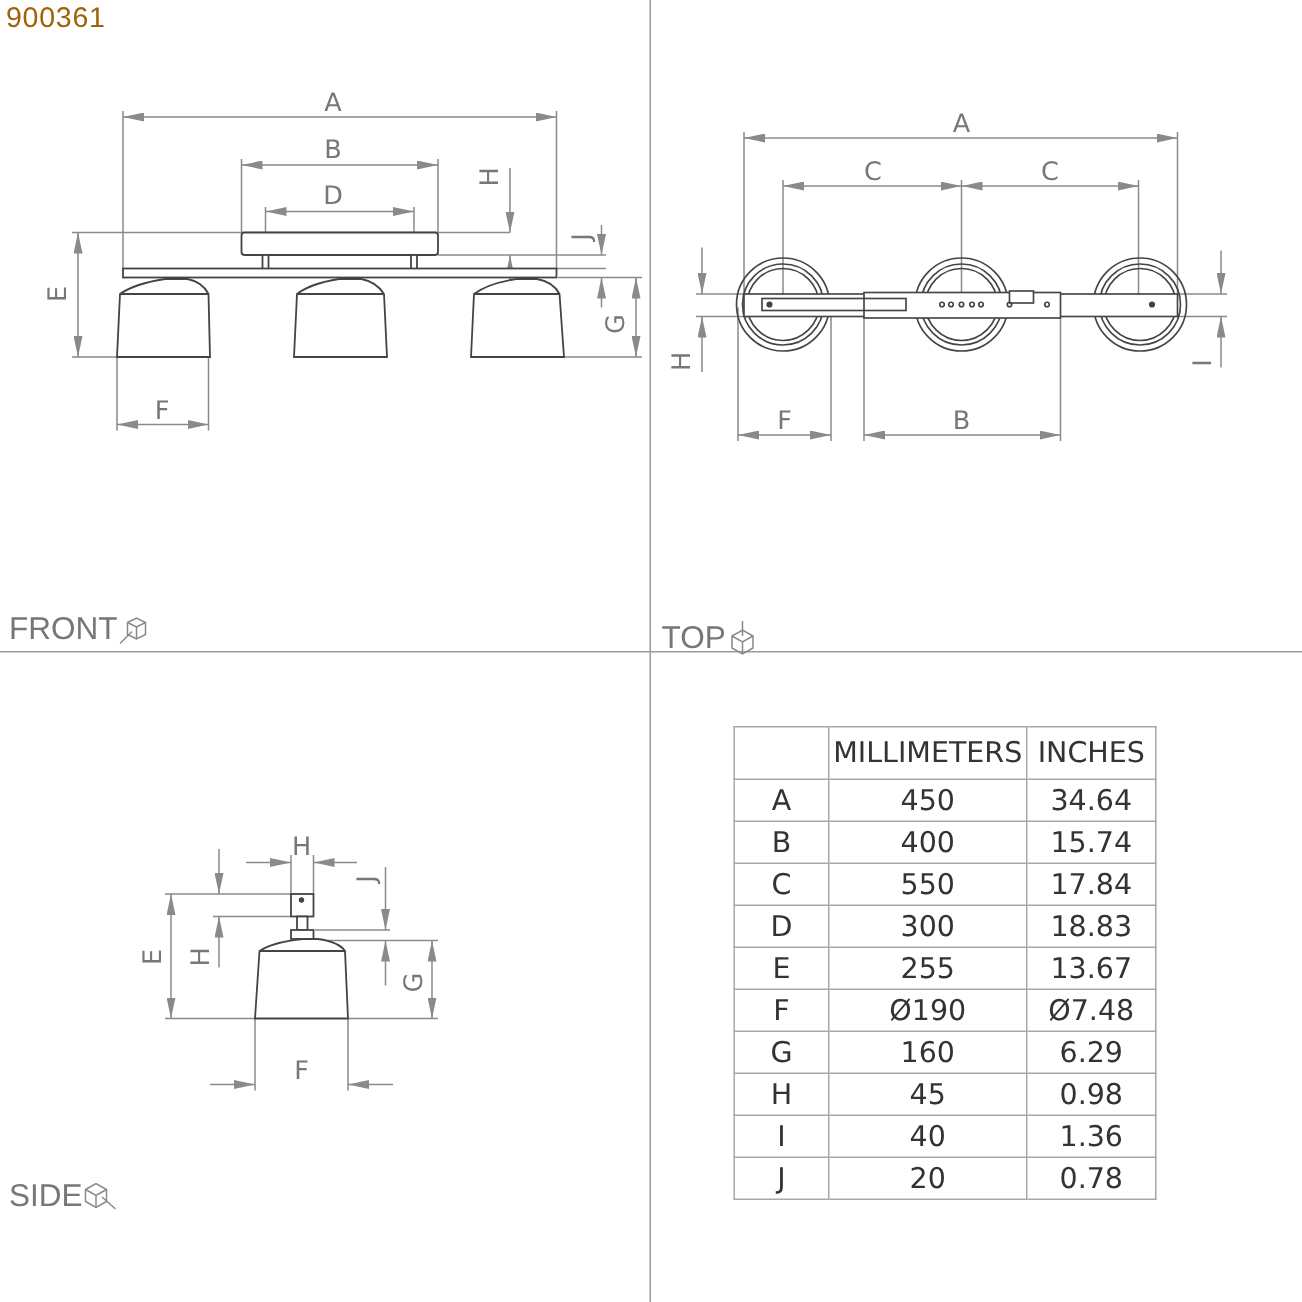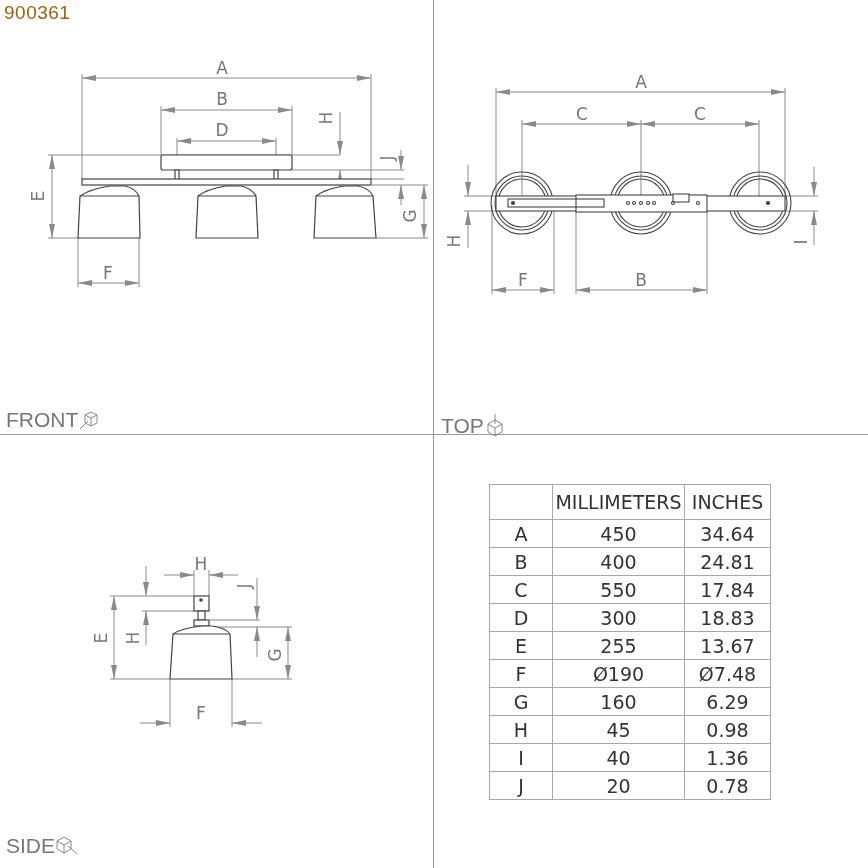--- a/index.html
+++ b/index.html
@@ -211,21 +211,21 @@
 <div class="view-label" style="left:441px;top:414px;">
   <span>TOP</span>
   <svg width="22" height="24" viewBox="0 0 22 24">
     <g fill="none" stroke="#888" stroke-width="1">
       <path d="M4,10 L11,6 L18,10 L18,18 L11,22 L4,18 Z"></path>
         <path d="M4,10 L11,14 L18,10 M11,14 L11,22"></path>
       <path d="M11,0 L11,10"></path>
     </g>
   </svg>
 </div>
-<div class="view-label" style="left:6px;top:834px;">
+<div class="view-label" style="left:6px;top:786px;">
   <span>SIDE</span>
   <svg width="24" height="22" viewBox="0 0 24 22">
     <g fill="none" stroke="#888" stroke-width="1">
       <path d="M2,6 L9,2 L16,6 L16,14 L9,18 L2,14 Z"></path>
         <path d="M2,6 L9,10 L16,6 M9,10 L9,18"></path>
       <path d="M13,11 L22,19"></path>
     </g>
   </svg>
 </div>
 
@@ -239,21 +239,21 @@
   </thead>
   <tbody>
     <tr>
         <td>A</td>
         <td>450</td>
         <td>34.64</td>
       </tr>
     <tr>
         <td>B</td>
         <td>400</td>
-        <td>24.81</td>
+        <td>15.74</td>
       </tr>
     <tr>
         <td>C</td>
         <td>550</td>
         <td>17.84</td>
       </tr>
     <tr>
         <td>D</td>
         <td>300</td>
         <td>18.83</td>

